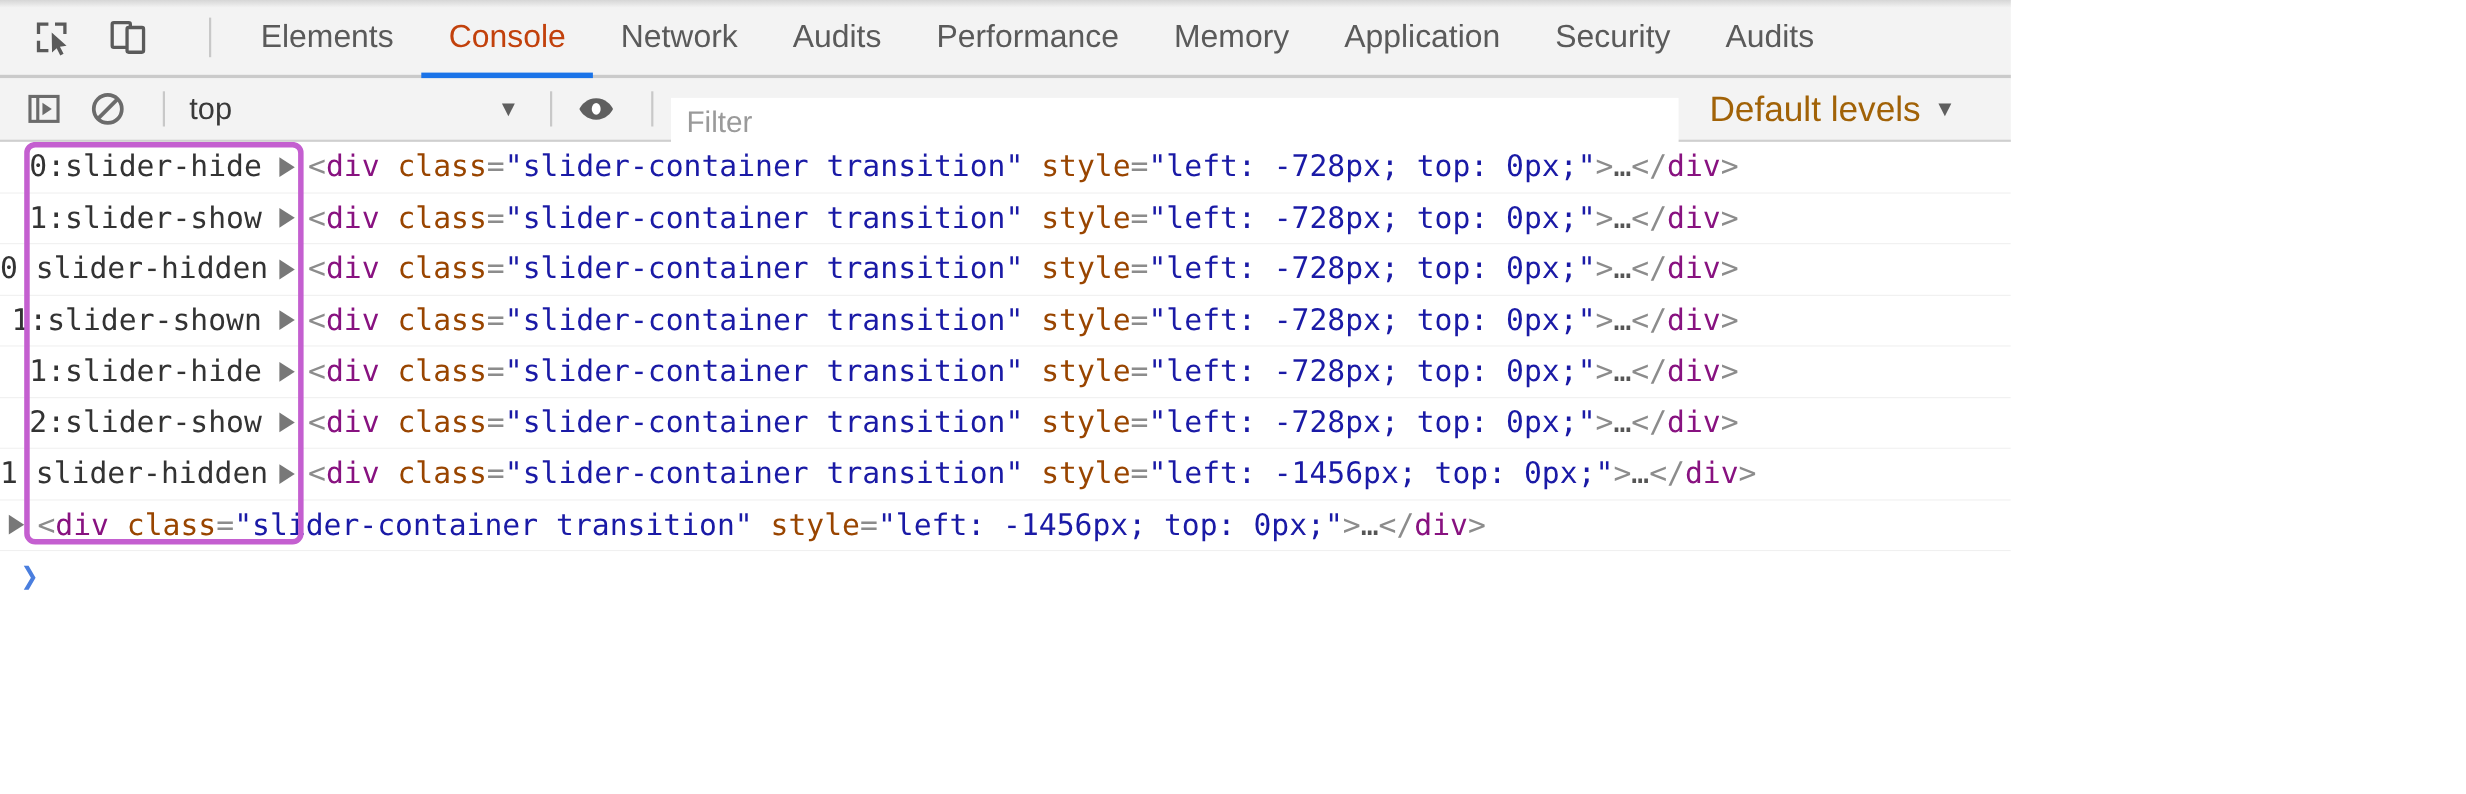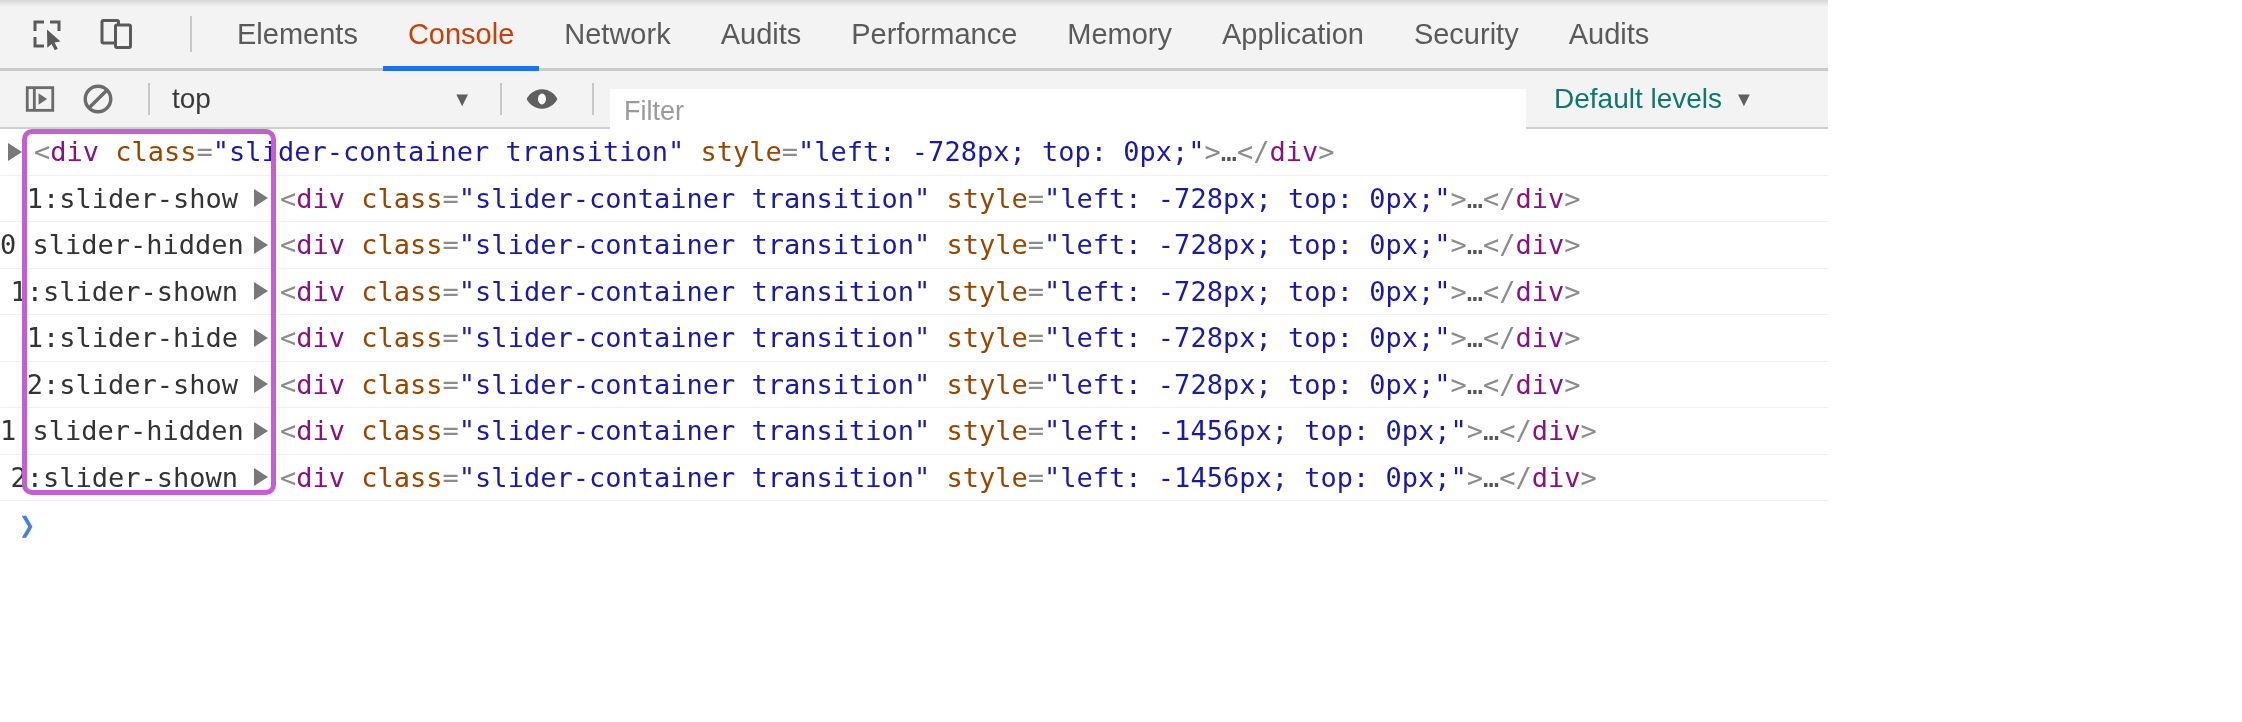--- a/index.html
+++ b/index.html
@@ -119,21 +119,21 @@
     padding: 0 14px;
     font-family: "Liberation Sans", sans-serif;
     margin-top: 24px;
   }
   .filter-input::placeholder { color: #9a9a9a; }
   .levels {
     display: flex; align-items: center; gap: 12px;
     margin-left: 28px;
     cursor: pointer;
   }
-  .levels .label { font-size: 28px; color: #0f766e; }
+  .levels .label { font-size: 32px; color: #a16207; }
 
   
   .console-body {
     flex: 1 1 auto;
     background: #ffffff;
     position: relative;
     overflow: hidden;
   }
   .log-row {
     height: 45.5px;
@@ -288,20 +288,21 @@
 
     <div class="levels">
       <span class="label">Default levels</span>
       <span class="caret">▼</span>
     </div>
   </div>
 
   <div class="console-body">
     <div id="rows-host">
         <div class="log-row">
+          <div class="log-label">0:slider-hide</div>
           <div class="disclosure">
             <span class="tri"></span>
           </div>
           <div class="log-content"><span class="t-punct">&lt;</span><span class="t-tag">div</span><span class="t-punct"> </span><span class="t-attr">class</span><span class="t-punct">=</span><span class="t-val">"slider-container transition"</span><span class="t-punct"> </span><span class="t-attr">style</span><span class="t-punct">=</span><span class="t-val">"left: -728px; top: 0px;"</span><span class="t-punct">&gt;</span><span class="t-ellip">…</span><span class="t-punct">&lt;/</span><span class="t-tag">div</span><span class="t-punct">&gt;</span></div>
         </div>
         <div class="log-row">
           <div class="log-label">1:slider-show</div>
           <div class="disclosure">
             <span class="tri"></span>
           </div>
@@ -336,21 +337,20 @@
           <div class="log-content"><span class="t-punct">&lt;</span><span class="t-tag">div</span><span class="t-punct"> </span><span class="t-attr">class</span><span class="t-punct">=</span><span class="t-val">"slider-container transition"</span><span class="t-punct"> </span><span class="t-attr">style</span><span class="t-punct">=</span><span class="t-val">"left: -728px; top: 0px;"</span><span class="t-punct">&gt;</span><span class="t-ellip">…</span><span class="t-punct">&lt;/</span><span class="t-tag">div</span><span class="t-punct">&gt;</span></div>
         </div>
         <div class="log-row">
           <div class="log-label">1:slider-hidden</div>
           <div class="disclosure">
             <span class="tri"></span>
           </div>
           <div class="log-content"><span class="t-punct">&lt;</span><span class="t-tag">div</span><span class="t-punct"> </span><span class="t-attr">class</span><span class="t-punct">=</span><span class="t-val">"slider-container transition"</span><span class="t-punct"> </span><span class="t-attr">style</span><span class="t-punct">=</span><span class="t-val">"left: -1456px; top: 0px;"</span><span class="t-punct">&gt;</span><span class="t-ellip">…</span><span class="t-punct">&lt;/</span><span class="t-tag">div</span><span class="t-punct">&gt;</span></div>
         </div>
         <div class="log-row">
-          <div class="log-label">2:slider-shown</div>
           <div class="disclosure">
             <span class="tri"></span>
           </div>
           <div class="log-content"><span class="t-punct">&lt;</span><span class="t-tag">div</span><span class="t-punct"> </span><span class="t-attr">class</span><span class="t-punct">=</span><span class="t-val">"slider-container transition"</span><span class="t-punct"> </span><span class="t-attr">style</span><span class="t-punct">=</span><span class="t-val">"left: -1456px; top: 0px;"</span><span class="t-punct">&gt;</span><span class="t-ellip">…</span><span class="t-punct">&lt;/</span><span class="t-tag">div</span><span class="t-punct">&gt;</span></div>
         </div>
       </div>
     <div class="prompt-row">
       <span class="prompt-chevron">❯</span>
     </div>
     <div class="annot-box" id="annot" style="left: 22px; top: 0px; width: 254px; height: 366px; border-color: rgb(196, 95, 208);"></div>

